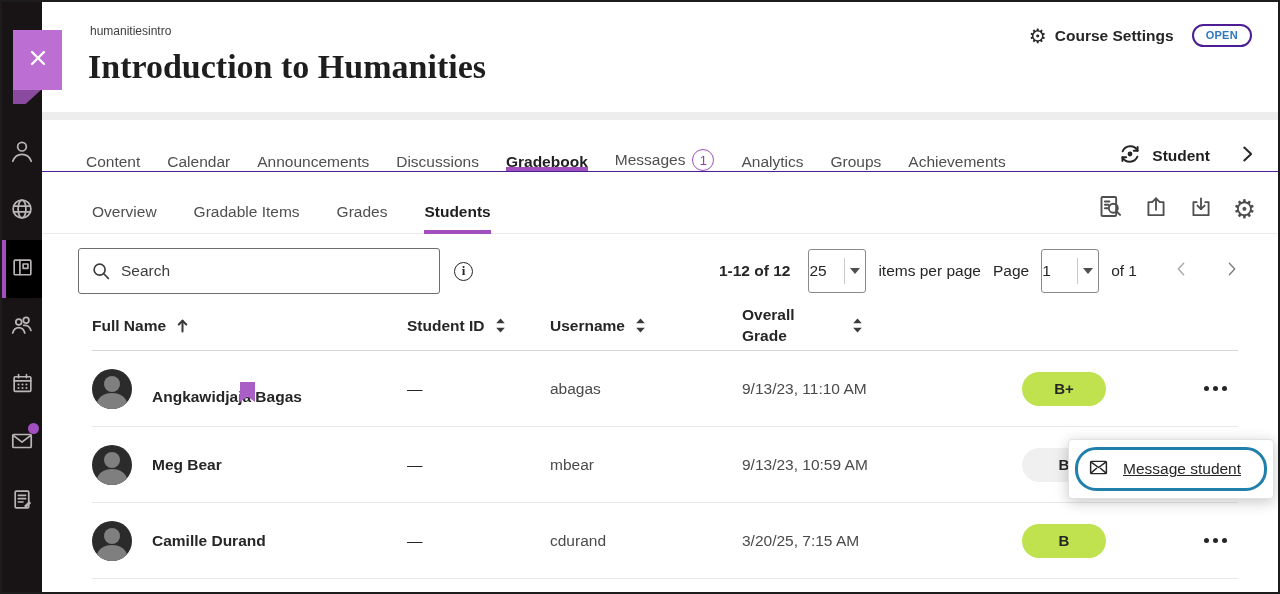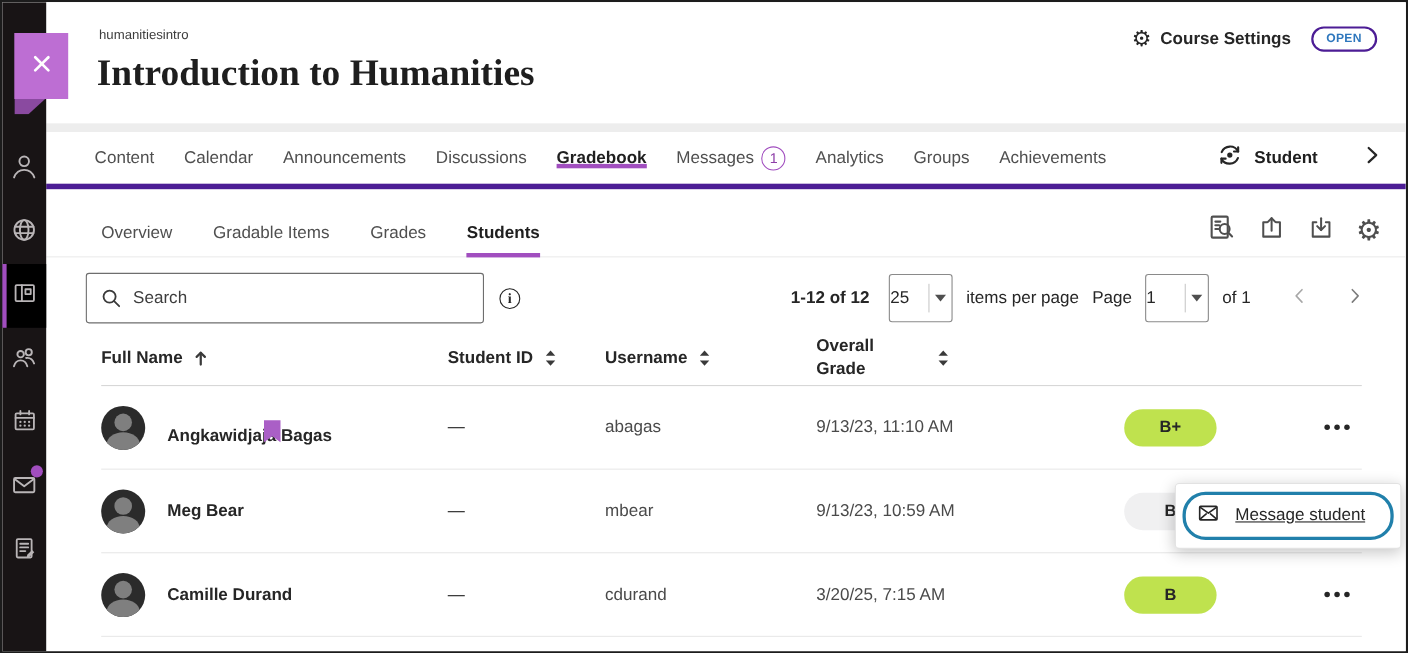--- a/index.html
+++ b/index.html
@@ -39,31 +39,31 @@
   .header-right { position:absolute; right:26px; top:22px; display:flex; align-items:center; gap:18px; }
   .course-settings { display:flex; align-items:center; gap:8px; cursor:pointer; }
   .gear-glyph { font-size:20px; color:#262626; line-height:1; }
   .course-settings-label { font-size:15.5px; font-weight:700; color:#262626; }
   .open-pill { border:2px solid #4c1d95; border-radius:15px; padding:3px 12px 4px;
                font-size:11px; font-weight:700; color:#2e77bd; letter-spacing:.3px; }
 
   .band { height:8px; background:#ededed; }
 
   
-  .navbar { position:relative; height:52px; display:flex; align-items:center;
-            padding:0 20px 0 44px; border-bottom:5px solid #4c1d95; }
+  .navbar { position:relative; height:52px; display:flex; align-items:flex-end;
+            padding:0 20px 0 44px; border-bottom:1px solid #4c1d95; }
   .nav-tab { position:relative; display:flex; align-items:center; gap:7px;
              margin-right:27px; font-size:15.5px; color:#4f4f4f; cursor:pointer; white-space:nowrap; }
   .nav-tab.active { color:#1f1f1f; font-weight:700; }
   .nav-tab.active::after { content:""; position:absolute; left:0; right:0; bottom:0;
              height:4px; background:#a14ebf; }
   .msg-badge { width:22px; height:22px; border:1.4px solid #a14ebf; border-radius:50%;
                display:flex; align-items:center; justify-content:center;
                font-size:13px; color:#8e3fa8; }
-  .nav-right { margin-left:auto; display:flex; align-items:center; gap:22px; }
+  .nav-right { margin-left:auto; display:flex; align-items:center; gap:10px; }
   .student-preview { display:flex; align-items:center; gap:9px; cursor:pointer; }
   .student-preview svg { stroke:#262626; fill:none; stroke-width:1.8; stroke-linecap:round; stroke-linejoin:round; }
   .student-label { font-size:15.5px; font-weight:700; color:#1f1f1f; }
   .nav-chevron { margin-left:16px; display:flex; align-items:center; cursor:pointer; }
   .nav-chevron svg { stroke:#262626; fill:none; stroke-width:2.2; stroke-linecap:round; stroke-linejoin:round; }
 
   
   .subnav { position:relative; margin-top:18px; height:44px; display:flex; align-items:stretch;
             padding-left:50px; border-bottom:1px solid #ececec; }
   .sub-tab { position:relative; display:flex; align-items:center; margin-right:37px;

